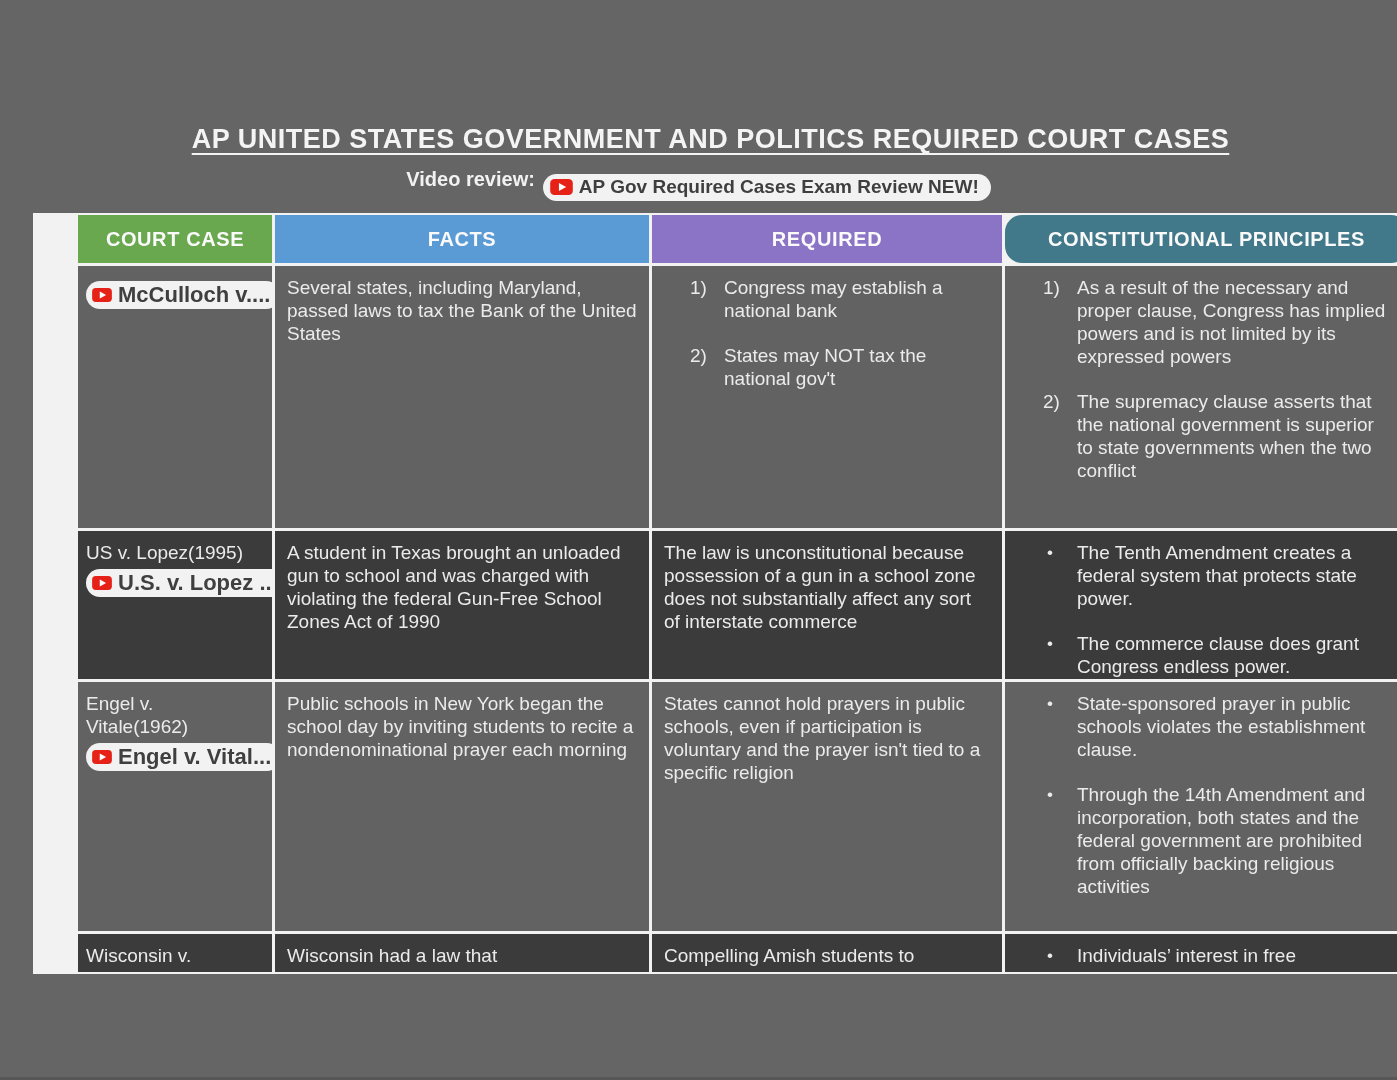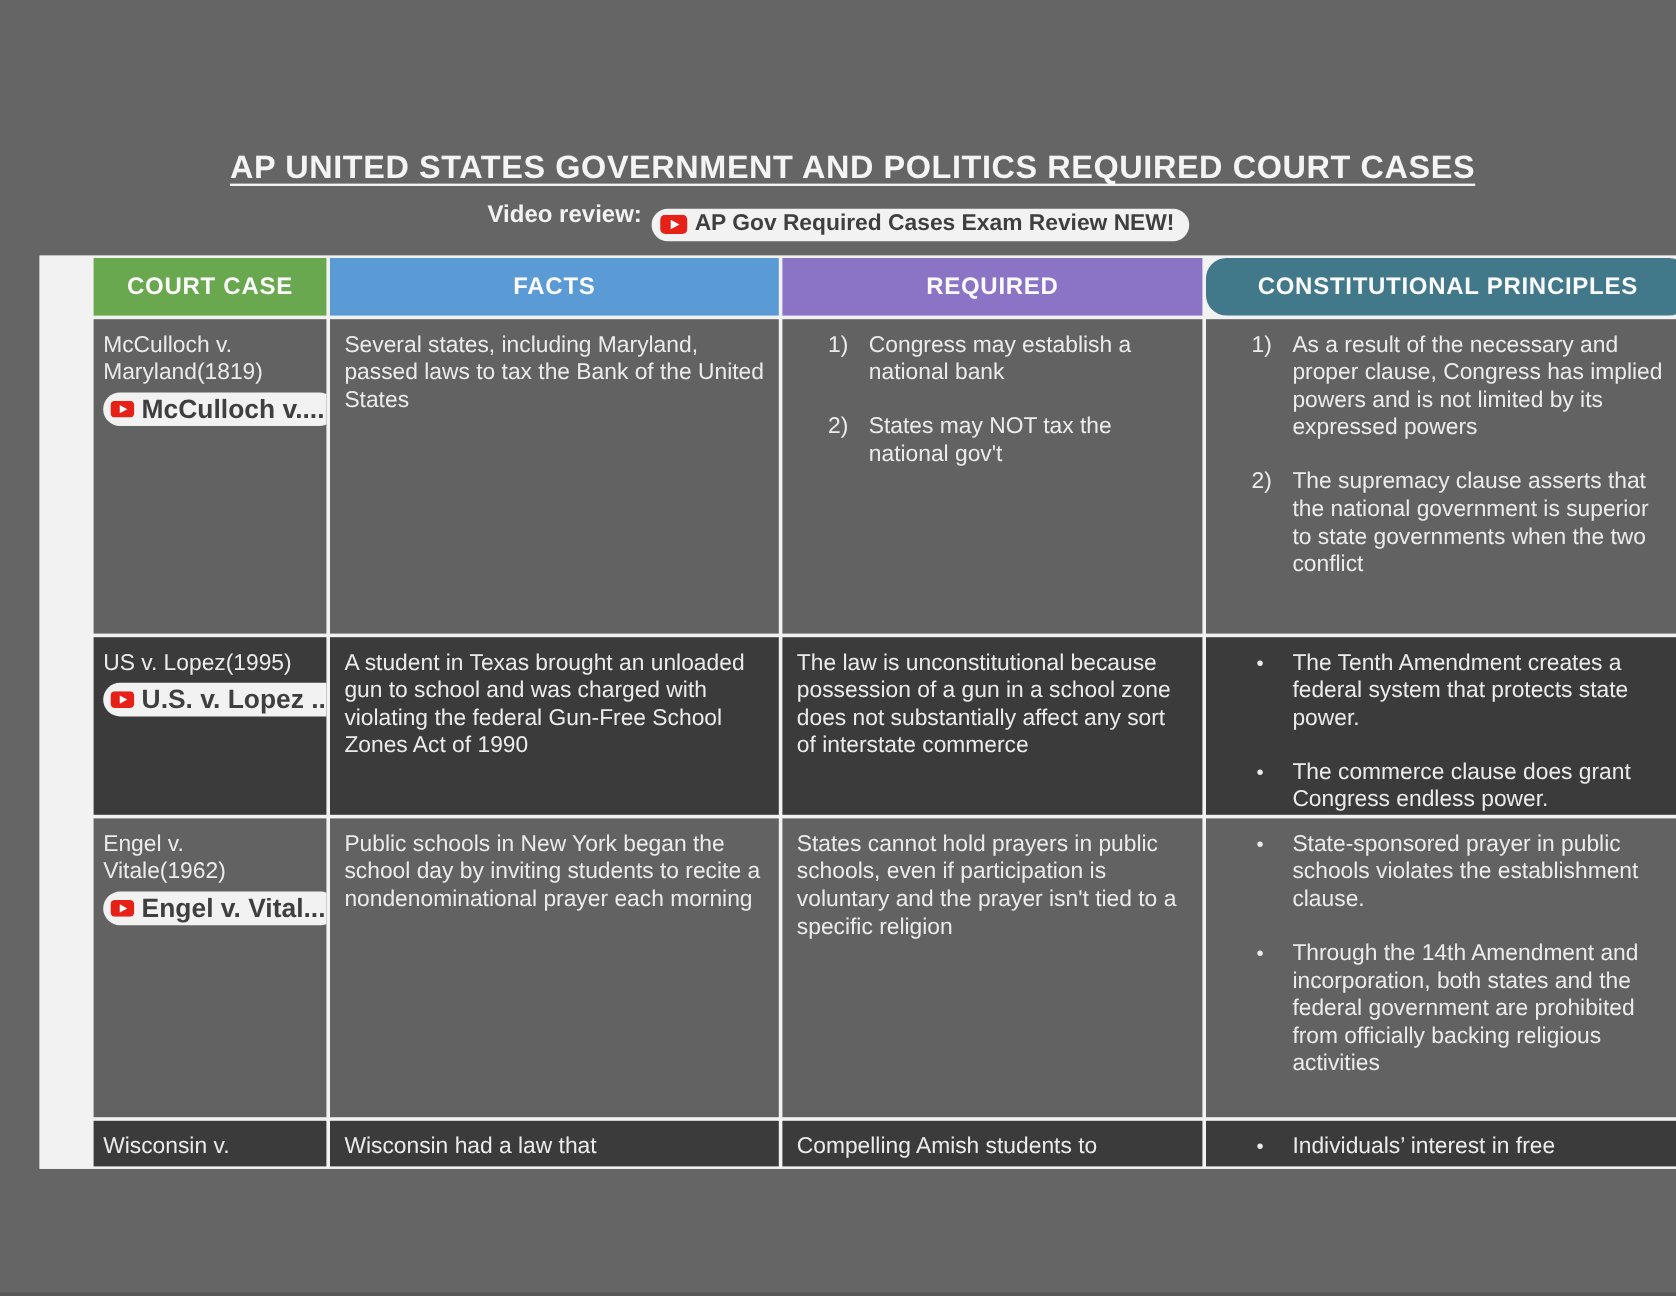--- a/index.html
+++ b/index.html
@@ -84,24 +84,20 @@
 
 <div class="tbl">
   <div class="trow hrow">
     <div class="cell hcell hc0">COURT CASE</div>
     <div class="cell hcell hc1">FACTS</div>
     <div class="cell hcell hc2">REQUIRED</div>
     <div class="cell hcell hc3">CONSTITUTIONAL PRINCIPLES</div>
   </div>
 <div class="trow r0 light">
     <div class="cell case-cell">
-      <div class="case-name">
-          <div>McCulloch v.</div>
-          <div>Maryland(1819)</div>
-        </div>
       <span class="yt-badge">
         <svg width="20" height="14" viewBox="0 0 24 17">
             <rect width="24" height="17" rx="4.5" fill="#e62117"></rect>
             <path d="M9.3 4.3 L17 8.5 L9.3 12.7 Z" fill="#ffffff"></path>
           </svg>
         <span class="badge-text">McCulloch v....</span>
       </span>
     </div>
     <div class="cell facts-cell">
       <div>Several states, including Maryland, passed laws to tax the Bank of the United States</div>

